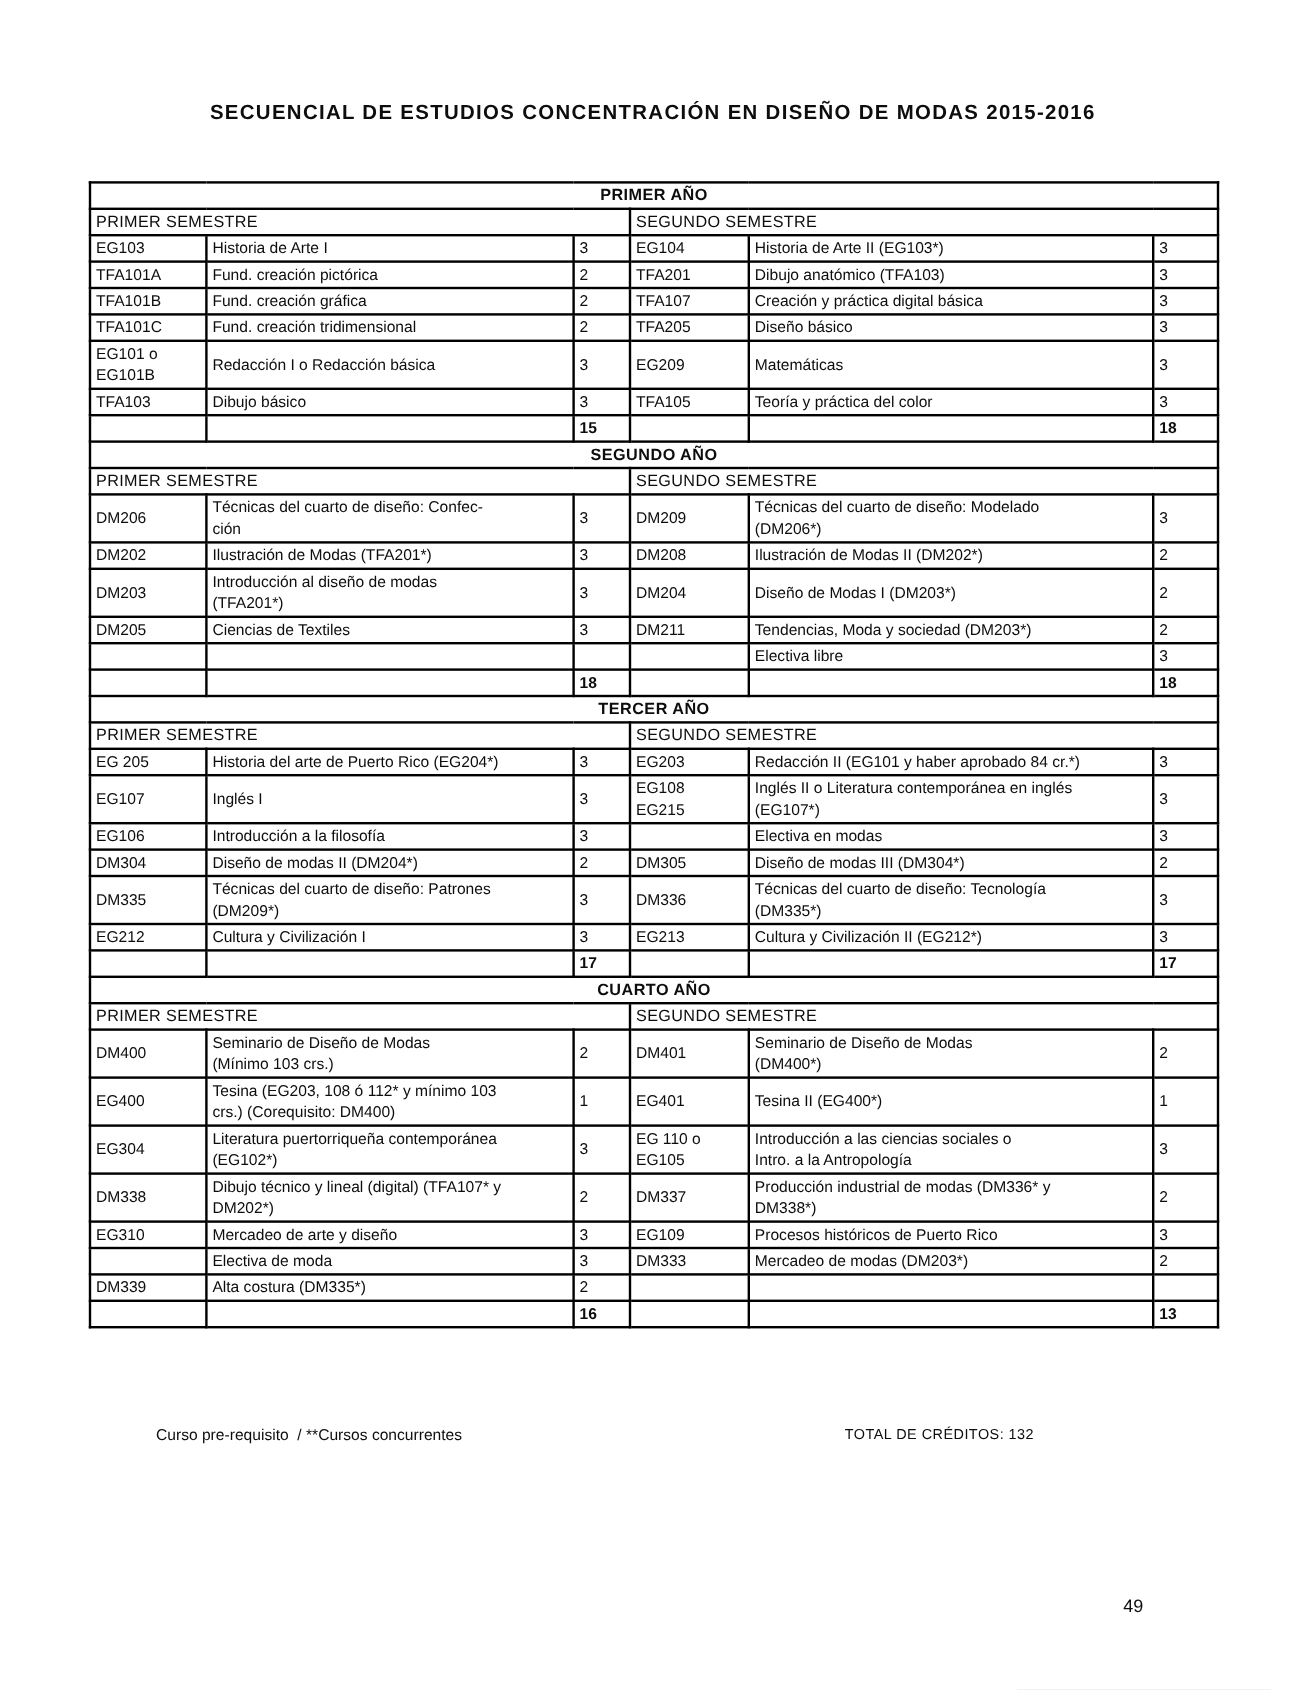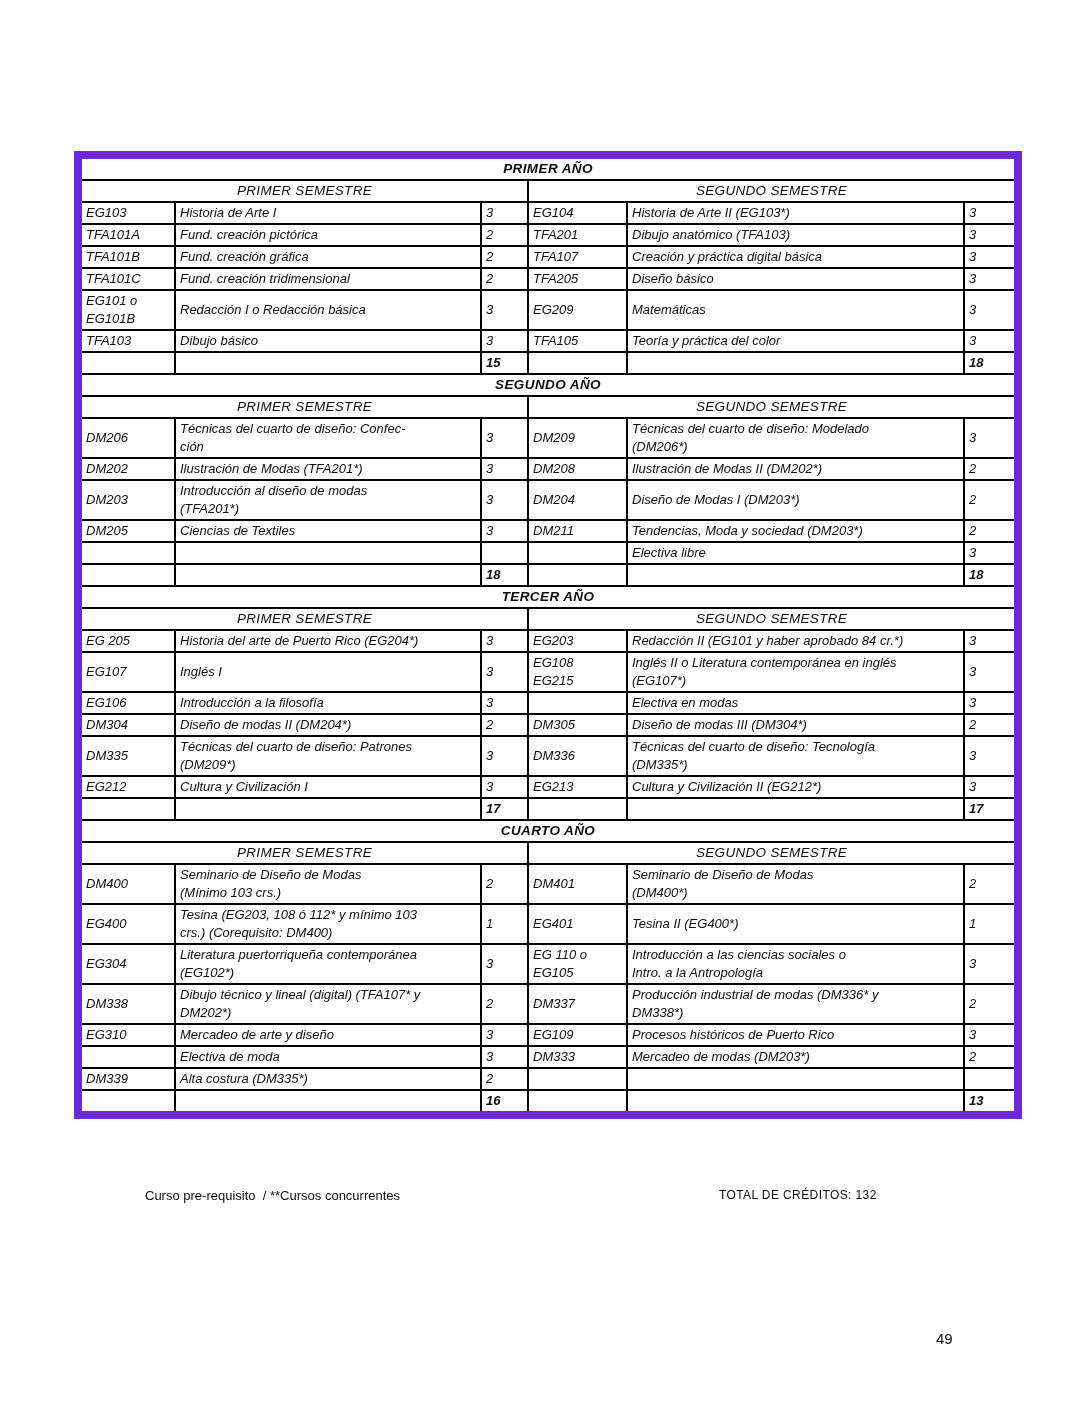--- a/index.html
+++ b/index.html
@@ -23,44 +23,43 @@
     font-size: 17px;
     letter-spacing: 1.1px;
   }
   table.curriculum {
     position: absolute;
     left: 74px;
     top: 151px;
     width: 940px;
     border-collapse: collapse;
     table-layout: fixed;
-    border: 8px solid #6d28d9;
-    font-style: italic;
+    border: 2px solid #6d28d9;
   }
   table.curriculum td {
     border: 2px solid #000;
     font-size: 13px;
     line-height: 18px;
     vertical-align: middle;
     padding: 1px 4px;
     white-space: pre-line;
     overflow: hidden;
   }
   table.curriculum tr { height: 20px; }
   tr.yr td  { font-weight: bold; text-align: center; font-size: 13.5px; letter-spacing: 0.4px; }
-  tr.sem td { text-align: center; font-size: 13.5px; letter-spacing: 0.3px; margin-top: 24px; }
+  tr.sem td { text-align: left; font-size: 13.5px; letter-spacing: 0.3px; margin-top: 24px; }
   td.code { padding-left: 8px; }
   td.name { padding-left: 7px; padding-right: 2px; }
   td.cr   { vertical-align: top; padding-left: 12px; padding-top: 2px; }
   td.crl  { border-right: 3px solid #000; }
   td.tot  { font-weight: bold; }
   .footer-row {
     position: absolute;
     top: 1188px;
-    left: 89px;
+    left: 74px;
     width: 940px;
     height: 22px;
   }
   .note {
     position: absolute;
     left: 56px;
     top: 0;
     font-size: 13px;
     white-space: pre;
   }
@@ -76,20 +75,21 @@
     position: absolute;
     left: 936px;
     top: 1330px;
     font-size: 15px;
   }
 </style>
 </head>
 <body>
 
 <div class="page">
+  <div class="doc-title">SECUENCIAL DE ESTUDIOS CONCENTRACIÓN EN DISEÑO DE MODAS 2015-2016</div>
 
   <table class="curriculum">
     <colgroup>
       <col style="width:97px">
       <col style="width:306px">
       <col style="width:47px">
       <col style="width:99px">
       <col style="width:337px">
       <col style="width:54px">
     </colgroup>

